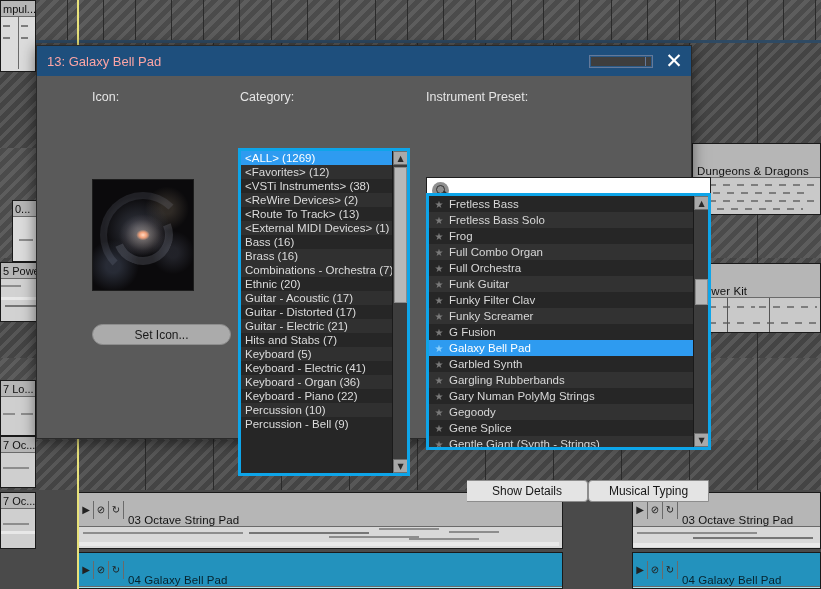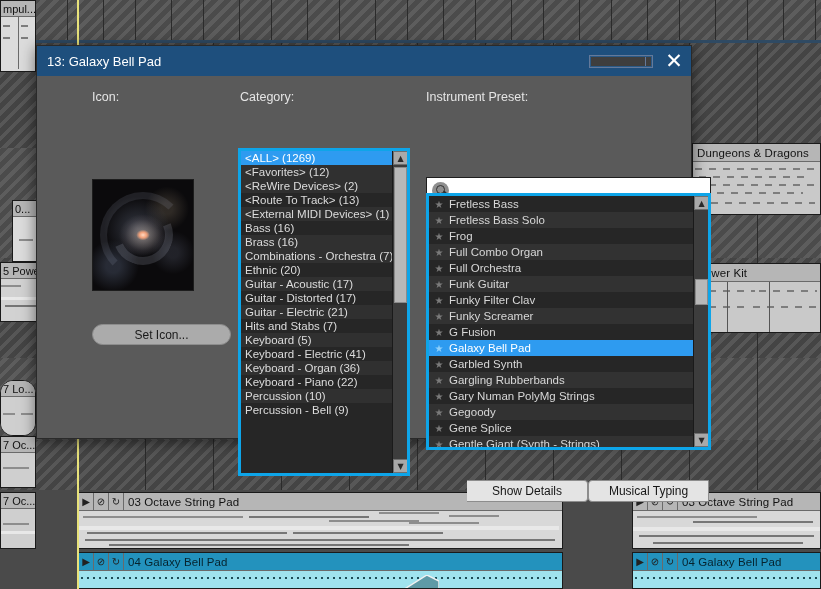--- a/index.html
+++ b/index.html
@@ -59,23 +59,23 @@
   }
 
   
   .clip {
     position: absolute;
     border: 1px solid #1a1a1a;
     overflow: hidden;
     background: #d0d0d0;
   }
   .clip-head {
-    height: 18px; background: #b6b6b6;
+    height: 34px; background: #b6b6b6;
     border-bottom: 1px solid #6a6a6a;
-    display: flex; align-items: center;
+    display: flex; align-items: flex-end;
     font-size: 11.5px; color: #121212; white-space: nowrap;
   }
   .clip-head.sel { background: #2392bd; color: #06232e; }
   .clip-title { padding-left: 4px; letter-spacing: .1px; }
   .clip-ctrls {
     display: flex; align-items: center; height: 100%;
   }
   .clip-ctrls .ic {
     width: 15px; height: 18px;
     display: flex; align-items: center; justify-content: center;
@@ -112,21 +112,21 @@
     box-shadow: 0 3px 14px rgba(0,0,0,.55);
     z-index: 50;
   }
   #titlebar {
     height: 30px; background: #1e4f7d;
     display: flex; align-items: center;
     padding: 0 6px 0 10px;
     position: relative;
   }
   #title-text {
-    color: #ffffff; font-size: 13px;
+    color: #fca5a5; font-size: 13px;
   }
   #tb-right {
     margin-left: auto; display: flex; align-items: center; gap: 10px;
   }
   #tb-widget {
     width: 64px; height: 13px;
     border: 1px solid #63799a;
     background: #2b5a87;
     display: flex; align-items: center;
     padding: 1px;
@@ -516,21 +516,21 @@
 
   <div class="rail-clip" style="top:262px;width:38px;height:60px;">
     <div class="rail-head">5 Powe</div>
     <div style="position:relative;height:100%;background:#d2d2d2;">
       <div class="note" style="left:0;top:6px;width:20px;"></div>
       <div class="note lt" style="left:0;top:18px;width:38px;height:3px;"></div>
       <div class="note dk" style="left:4px;top:26px;width:32px;"></div>
     </div>
   </div>
 
-  <div class="rail-clip" style="top:380px;width:36px;height:56px;border-radius:13px;">
+  <div class="rail-clip" style="top:380px;width:36px;height:56px;">
     <div class="rail-head">7 Lo...</div>
     <div style="position:relative;height:100%;background:#cfcfcf;">
       <div class="note" style="left:2px;top:16px;width:12px;"></div>
       <div class="note" style="left:20px;top:16px;width:12px;"></div>
     </div>
   </div>
 
   <div class="rail-clip" style="top:436px;width:36px;height:52px;">
     <div class="rail-head">7 Oc...</div>
     <div style="position:relative;height:100%;background:#cfcfcf;">
@@ -571,20 +571,21 @@
     </div>
     <div id="set-icon-btn">
       <span>Set Icon...</span>
     </div>
 
     <span class="col-label" style="left:203px;top:14px;">Category:</span>
     <div class="listbox" style="left:201px;top:72px;width:172px;height:328px;">
       <div class="list-inner" id="cat-list">
           <div class="row sel">&lt;ALL&gt; (1269)</div>
           <div class="row alt">&lt;Favorites&gt; (12)</div>
+          <div class="row">&lt;VSTi Instruments&gt; (38)</div>
           <div class="row alt">&lt;ReWire Devices&gt; (2)</div>
           <div class="row">&lt;Route To Track&gt; (13)</div>
           <div class="row alt">&lt;External MIDI Devices&gt; (1)</div>
           <div class="row">Bass (16)</div>
           <div class="row alt">Brass (16)</div>
           <div class="row alt">Combinations - Orchestra (7)</div>
           <div class="row">Ethnic (20)</div>
           <div class="row alt">Guitar - Acoustic (17)</div>
           <div class="row">Guitar - Distorted (17)</div>
           <div class="row alt">Guitar - Electric (21)</div>

